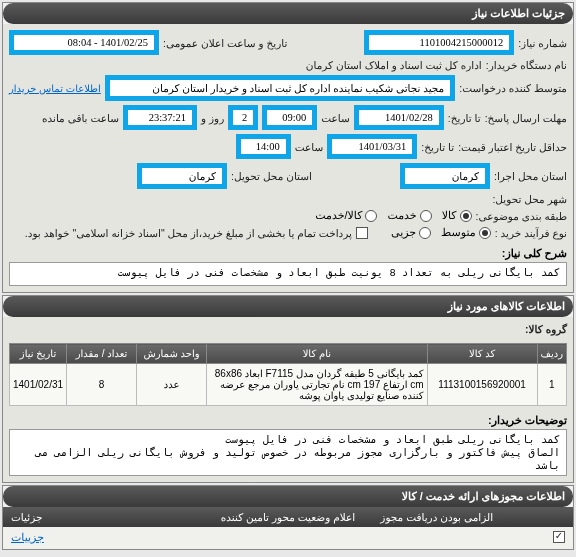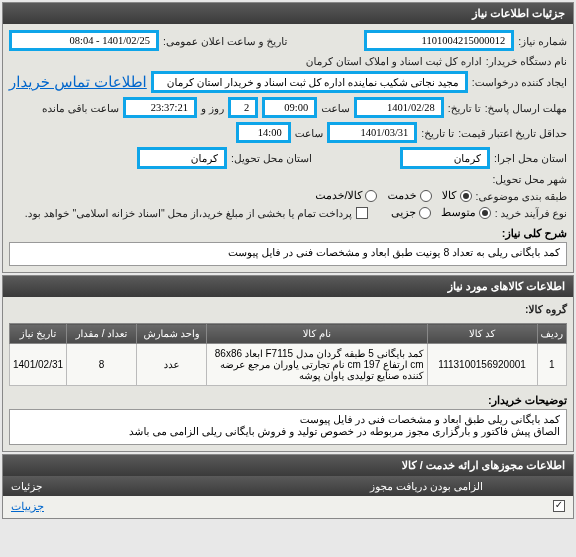--- a/index.html
+++ b/index.html
@@ -14,20 +14,21 @@
   border: 1px solid #888;
   margin: 2px;
   background: #f0f0f0;
 }
 .panel-header {
   background: linear-gradient(to bottom, #5a5a5a, #3a3a3a);
   color: #fff;
   padding: 4px 8px;
   font-size: 11px;
   font-weight: bold;
+  border-radius: 10px;
 }
 .panel-body {
   padding: 6px;
   background: #e5e5e0;
   position: relative;
 }
 .watermark {
   position: absolute;
   top: 50%;
   left: 50%;
@@ -44,33 +45,33 @@
   margin-bottom: 4px;
   gap: 4px;
 }
 .label {
   font-size: 10.5px;
   color: #222;
   white-space: nowrap;
 }
 .field {
   background: #fff;
-  border: 3px solid #0ea5e9;
+  border: 5px solid #0ea5e9;
   padding: 2px 6px;
   font-size: 10.5px;
   min-height: 18px;
   display: inline-flex;
   align-items: center;
   font-family: Tahoma;
 }
 .link {
   color: #0066cc;
   text-decoration: underline;
   cursor: pointer;
-  font-size: 15px;
+  font-size: 10px;
 }
 .radio-group {
   display: inline-flex;
   gap: 10px;
   align-items: center;
 }
 .radio-item {
   display: inline-flex;
   align-items: center;
   gap: 3px;
@@ -106,21 +107,21 @@
   position: absolute;
   top: -2px;
 }
 .textarea-field {
   width: 100%;
   background: #fff;
   border: 1px solid #999;
   padding: 3px 6px;
   font-size: 10.5px;
   min-height: 24px;
-  font-family: Liberation Sans, sans-serif;
+  font-family: Liberation Mono, monospace;
 }
 .label-block {
   font-weight: bold;
   font-size: 11px;
   margin-bottom: 2px;
 }
 table.data {
   width: 100%;
   border-collapse: collapse;
   background: #fff;
@@ -175,21 +176,21 @@
       <span class="label">تاریخ و ساعت اعلان عمومی:</span>
       <span class="field" style="width:150px">1401/02/25 - 08:04</span>
     </div>
 
     <div class="row">
       <span class="label">نام دستگاه خریدار:</span>
       <span class="label">اداره کل ثبت اسناد و املاک استان کرمان</span>
     </div>
 
     <div class="row">
-      <span class="label">ایجاد کننده درخواست:</span>
+      <span class="label">متوسط کننده درخواست:</span>
       <span class="field" style="flex:1;min-width:280px">مجید نجاتی شکیب نماینده اداره کل ثبت اسناد و خریدار استان کرمان</span>
       <span class="link">اطلاعات تماس خریدار</span>
     </div>
 
     <div class="row">
       <span class="label">مهلت ارسال پاسخ:</span>
       <span class="label">تا تاریخ:</span>
       <span class="field" style="width:90px">1401/02/28</span>
       <span class="label">ساعت</span>
       <span class="field" style="width:55px">09:00</span>
@@ -300,21 +301,22 @@
 الصاق پیش فاکتور و بارگزاری مجوز مربوطه در خصوص تولید و فروش بایگانی ریلی الزامی می باشد</div>
     </div>
 
   </div>
 </div>
 
 <div class="panel">
   <div class="panel-header">اطلاعات مجوزهای ارائه خدمت / کالا</div>
   <div class="panel-body" style="padding:0">
     <div class="bottom-bar">
-      <div class="col" style="text-align:center">الزامی بودن دریافت مجوز</div>
+      <div class="col" style="text-align:left">الزامی بودن دریافت مجوز</div>
+      <div class="col">اعلام وضعیت محور تامین کننده</div>
       <div class="col" style="text-align:left">جزئیات</div>
     </div>
     <div style="display:flex;padding:4px 8px;background:#f0f0ec">
       <div style="flex:1;text-align:right">
         <span class="checkbox checked"></span>
       </div>
       <div style="flex:1"></div>
       <div style="flex:1;text-align:left">
         <span class="details-link">جزییات</span>
       </div>

